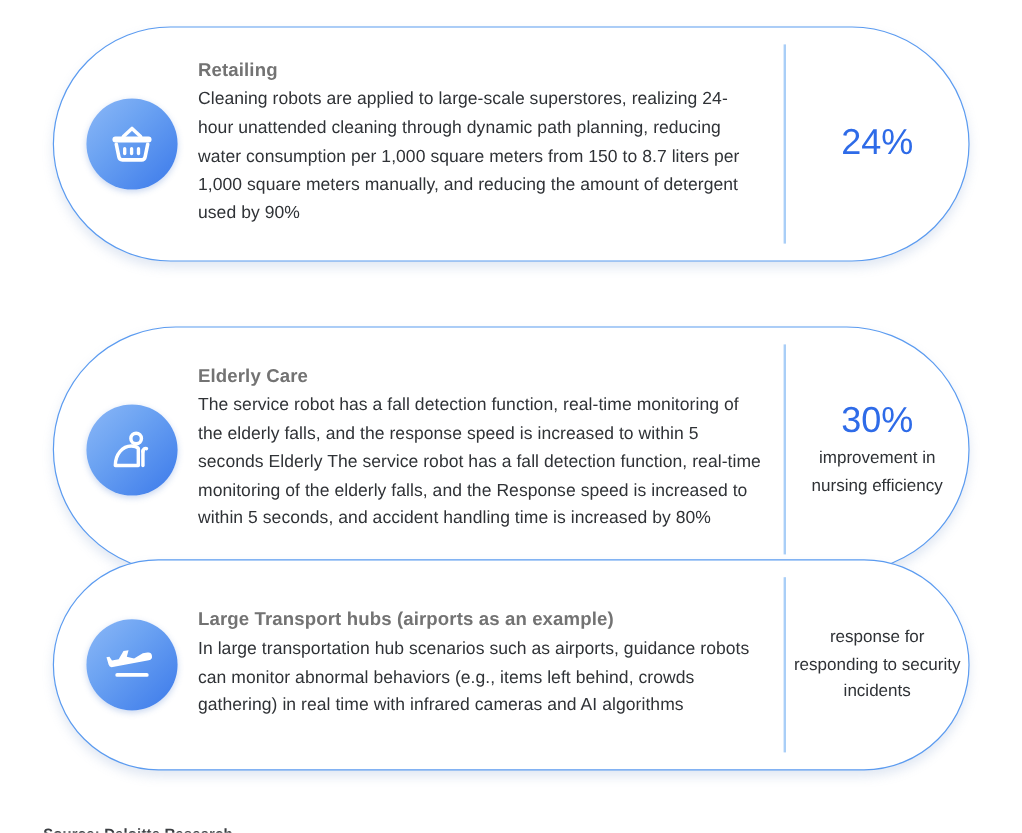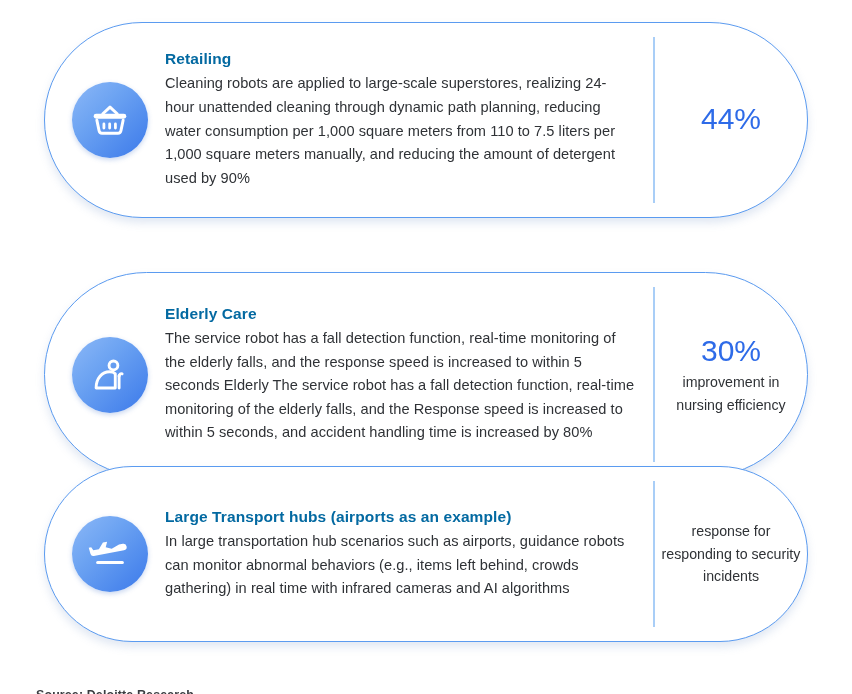--- a/index.html
+++ b/index.html
@@ -65,21 +65,21 @@
     display: block;
   }
 
   
   .card-body {
     flex: 1 1 auto;
     padding: 0 18px 0 4px;
     min-width: 0;
   }
   .card-title {
-    color: #0369a1;
+    color: #737373;
     font-size: 15.5px;
     font-weight: bold;
     line-height: 1.35;
     margin: 0 0 2px 0;
     letter-spacing: 0.1px;
   }
   .card-text {
     color: #2F3236;
     font-size: 14.6px;
     line-height: 1.62;
@@ -142,25 +142,25 @@
           <rect x="7" y="17.5" width="34" height="5.2" rx="2.6" fill="#ffffff"></rect>
           <path d="M10.3 24.2 L12.6 35.2 a3.2 3.2 0 0 0 3.1 2.6 h16.6 a3.2 3.2 0 0 0 3.1 -2.6 l2.3 -11" stroke="#ffffff" stroke-width="3.1" stroke-linecap="round" stroke-linejoin="round" fill="none"></path>
           <rect x="16.2" y="26.6" width="2.9" height="7.2" rx="1.45" fill="#ffffff"></rect>
           <rect x="22.2" y="26.6" width="2.9" height="7.2" rx="1.45" fill="#ffffff"></rect>
           <rect x="28.2" y="26.6" width="2.9" height="7.2" rx="1.45" fill="#ffffff"></rect>
         </svg>
       </div>
     </div>
     <div class="card-body">
       <p class="card-title">Retailing</p>
-      <p class="card-text">Cleaning robots are applied to large-scale superstores, realizing 24-hour unattended cleaning through dynamic path planning, reducing water consumption per 1,000 square meters from 110 to 7.5 liters per 1,000 square meters manually, and reducing the amount of detergent used by 90%</p>
+      <p class="card-text">Cleaning robots are applied to large-scale superstores, realizing 24-hour unattended cleaning through dynamic path planning, reducing water consumption per 1,000 square meters from 150 to 8.7 liters per 1,000 square meters manually, and reducing the amount of detergent used by 90%</p>
     </div>
     <div class="divider"></div>
     <div class="stat">
-      <p class="stat-value">44%</p>
+      <p class="stat-value">24%</p>
     </div>
   </div>
 
   <div class="card card-2">
     <div class="icon-wrap">
       <div class="icon-circle">
         <svg viewBox="0 0 48 48" fill="none" xmlns="http://www.w3.org/2000/svg">
           <circle cx="27.6" cy="14" r="4.6" stroke="#ffffff" stroke-width="3" fill="none"></circle>
           <path d="M9.5 37.5 C9.5 27.5 15.8 20.6 23.4 20.6 C27.6 20.6 29.5 22.6 29.5 22.6 L29.5 37.5 Z" stroke="#ffffff" stroke-width="3" stroke-linejoin="round" fill="none"></path>
           <path d="M33.5 24.6 L33.5 37.5" stroke="#ffffff" stroke-width="3" stroke-linecap="round"></path>

